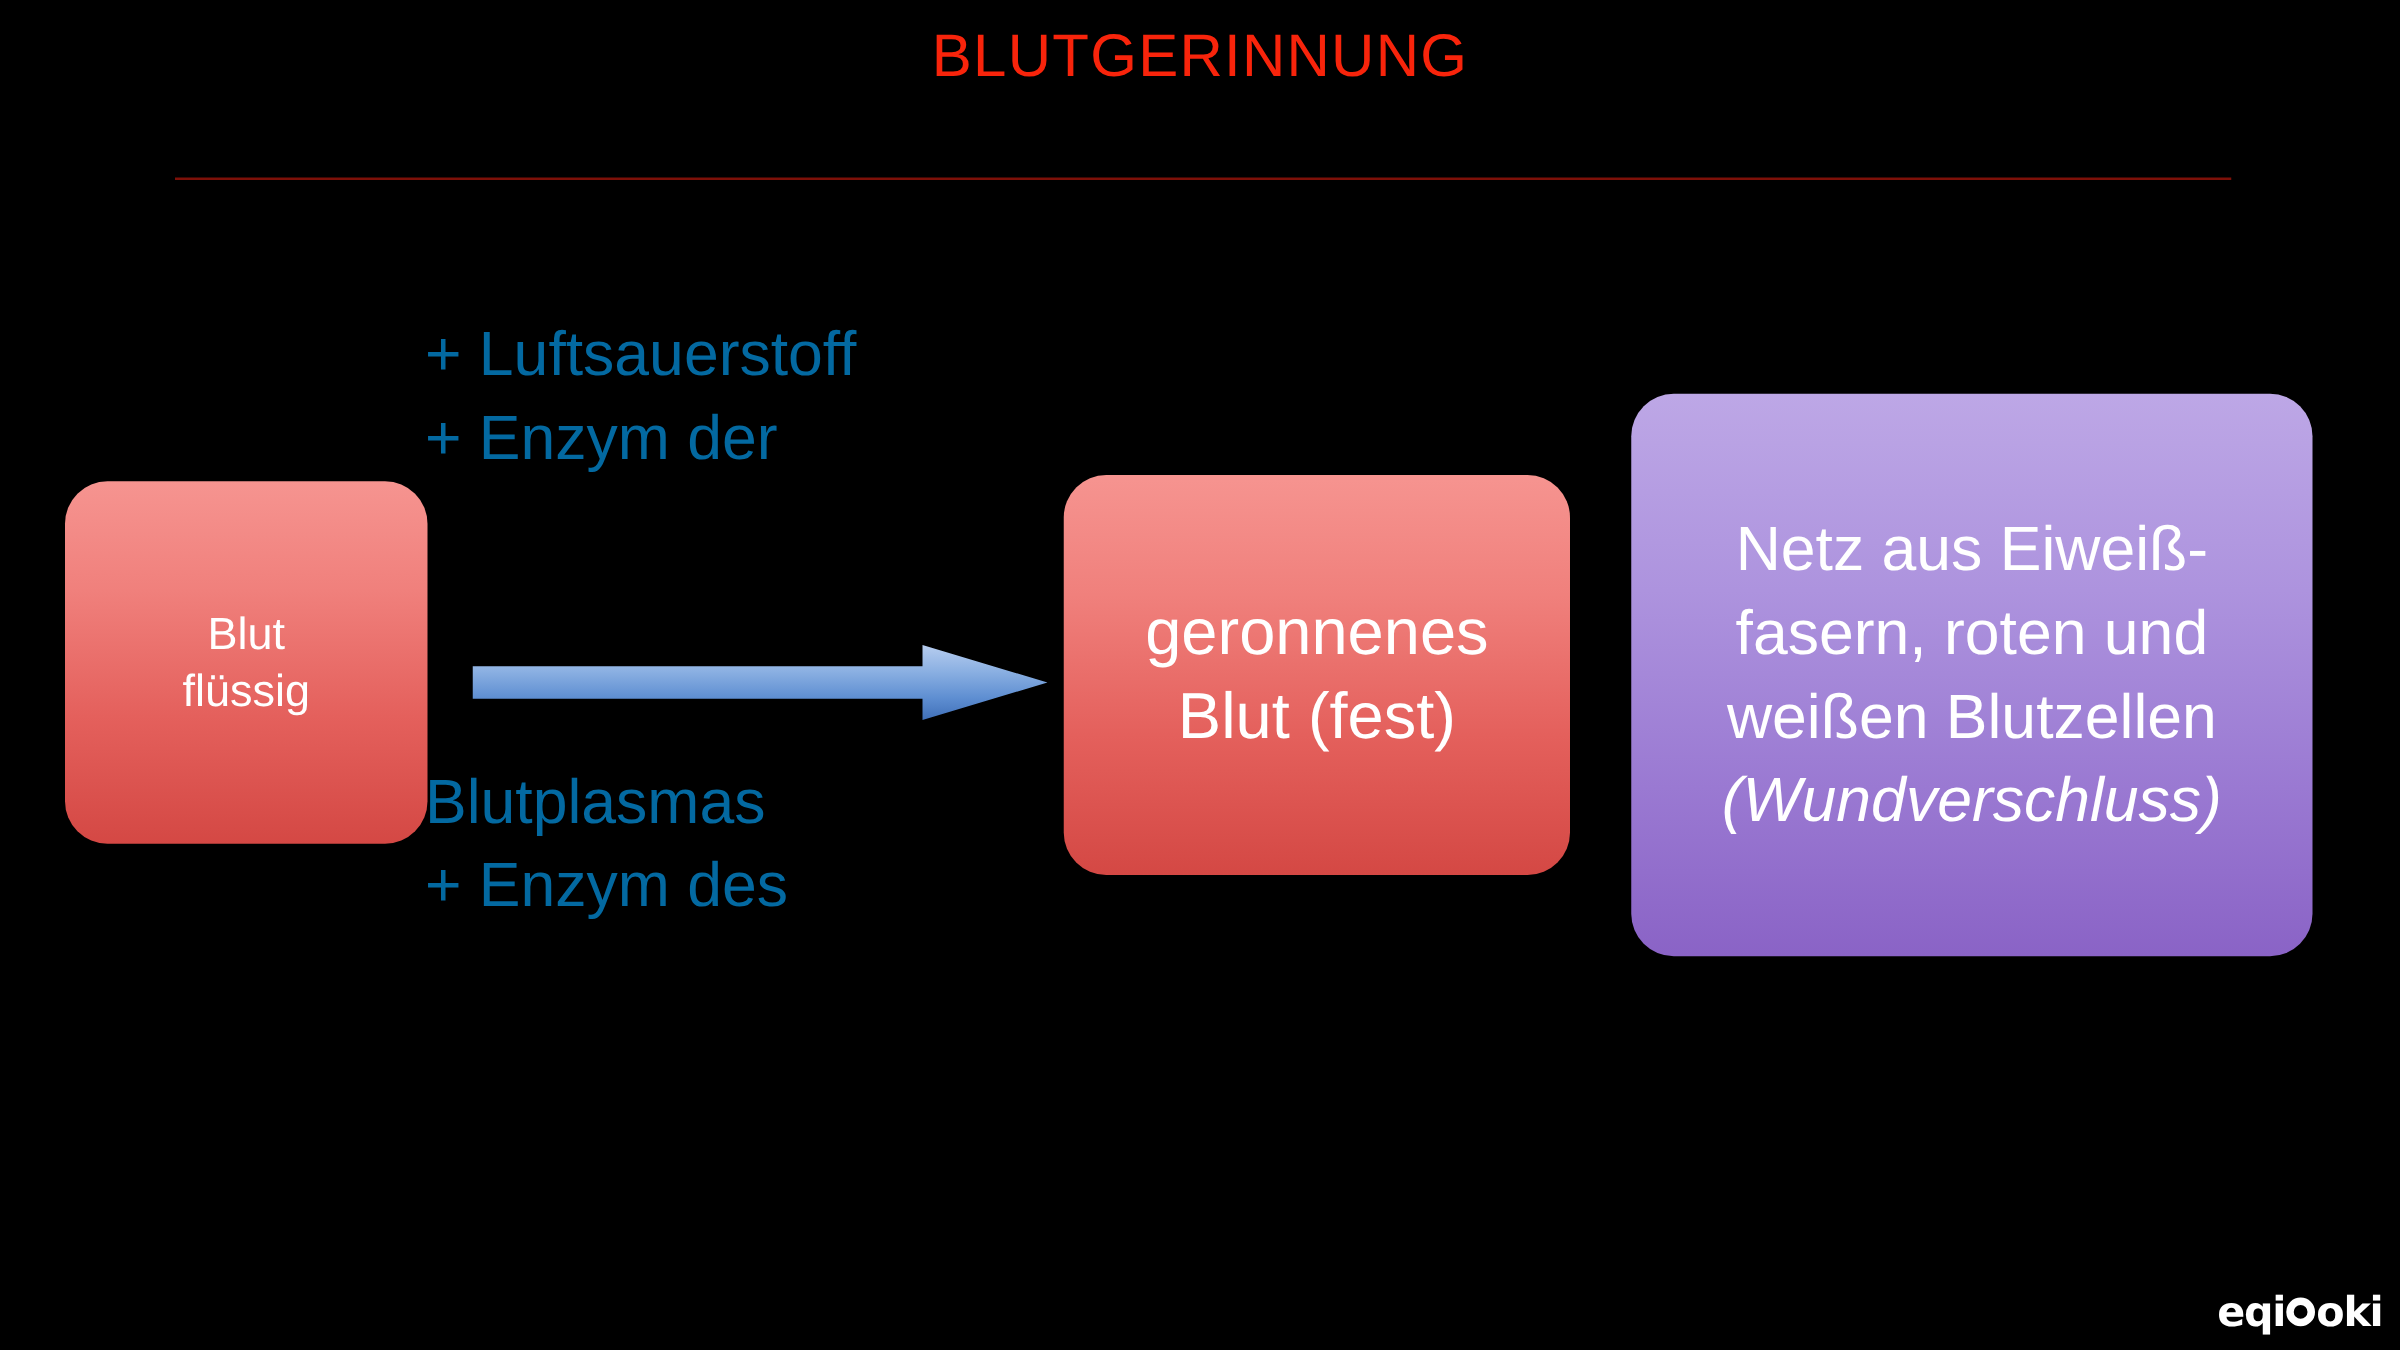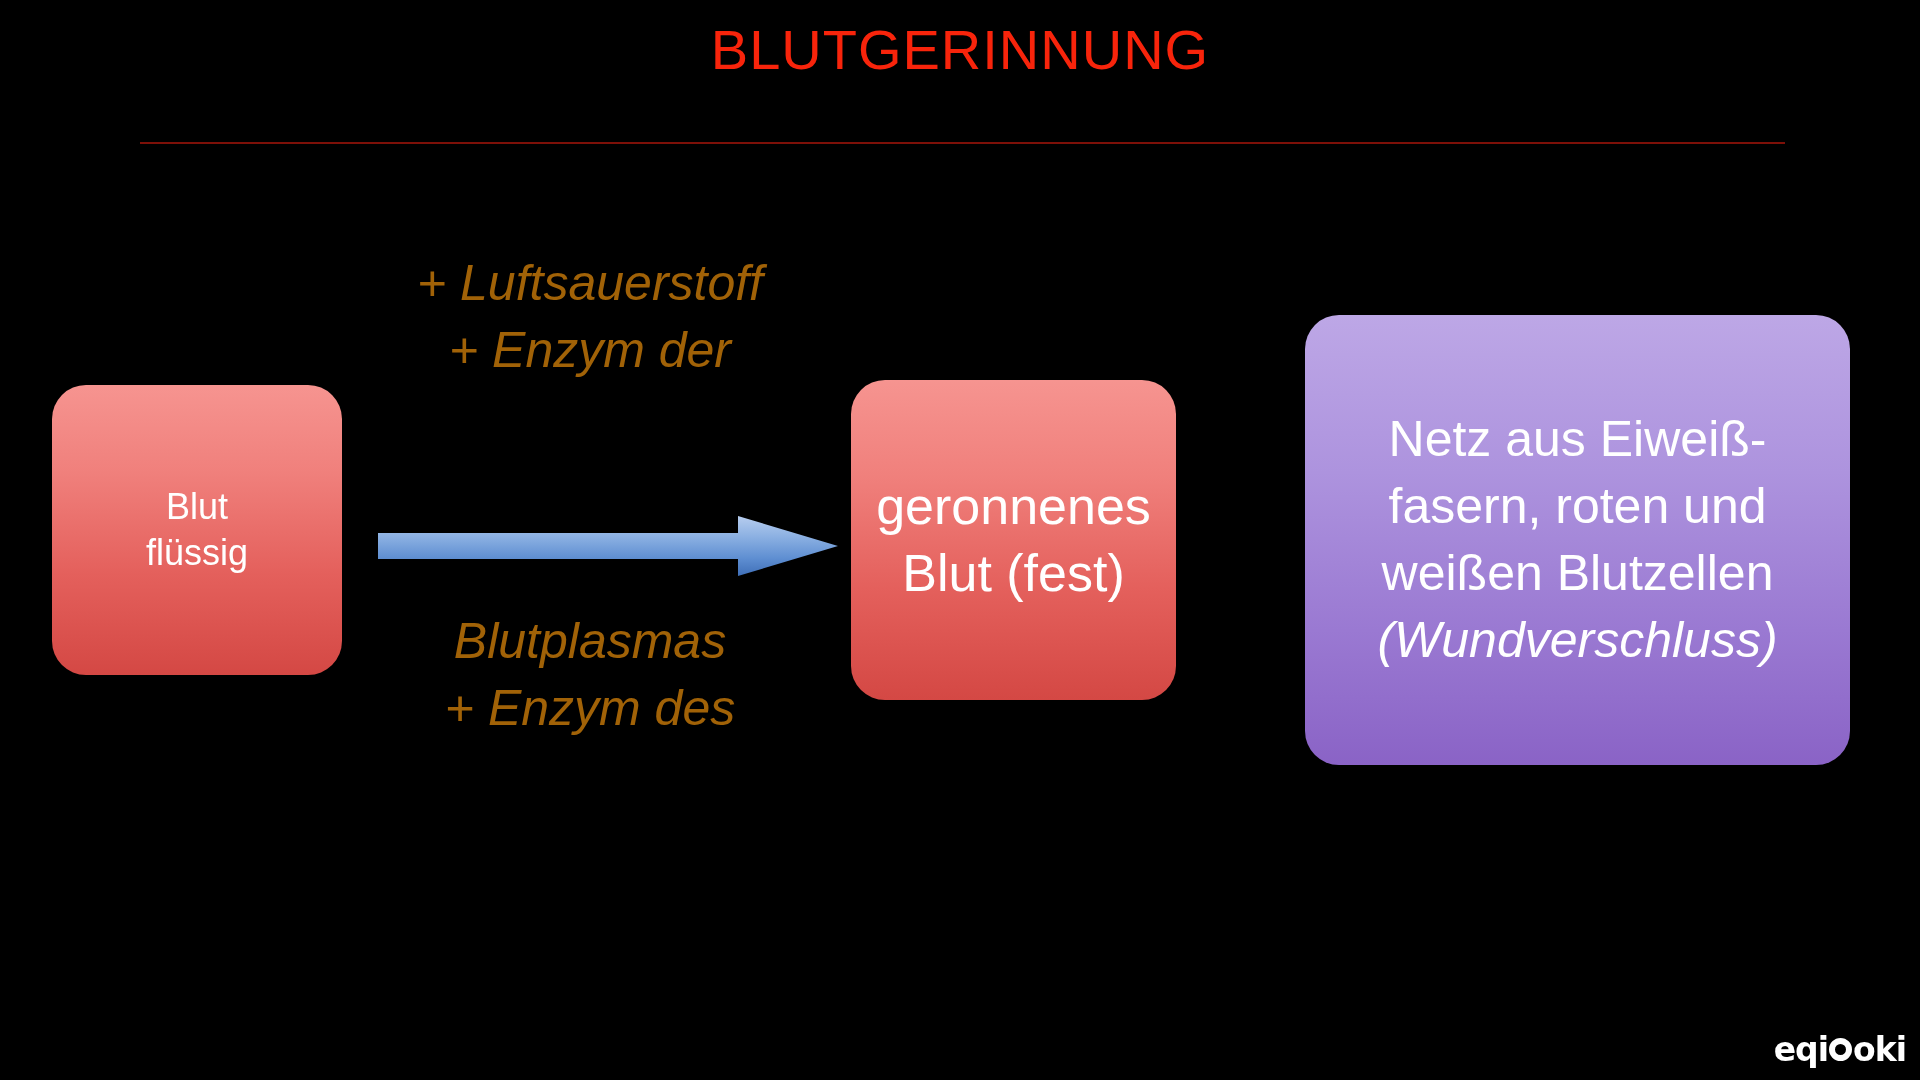--- a/index.html
+++ b/index.html
@@ -22,21 +22,21 @@
     background: #000000;
   }
 
   
   .title {
     position: absolute;
     top: 22px;
     left: 0;
     width: 1920px;
     text-align: center;
-    font-size: 56px;
+    font-size: 48px;
     line-height: 1.0;
     letter-spacing: 1px;
     color: #f8240b;
     font-weight: 400;
     white-space: nowrap;
   }
   .title-rule {
     position: absolute;
     top: 142px;
     left: 140px;
@@ -74,44 +74,43 @@
     left: 52px;
     top: 385px;
     width: 290px;
     height: 290px;
     font-size: 36px;
     line-height: 1.28;
   }
   #box-geronnen {
     left: 851px;
     top: 380px;
-    width: 325px;
+    width: 405px;
     height: 320px;
     font-size: 52px;
     line-height: 1.28;
   }
   #box-netz {
     left: 1305px;
     top: 315px;
     width: 545px;
     height: 450px;
     font-size: 50px;
     line-height: 1.34;
   }
   .italic-line { font-style: italic; }
 
   
   .mid-text {
     position: absolute;
-    text-align: center;
+    text-align: left;
     font-size: 50px;
     line-height: 1.34;
-    color: #a16207;
+    color: #0369a1;
     white-space: nowrap;
-    font-style: italic;
   }
   #mid-top {
     left: 340px;
     top: 250px;
     width: 500px;
   }
   #mid-bottom {
     left: 340px;
     top: 608px;
     width: 500px;

